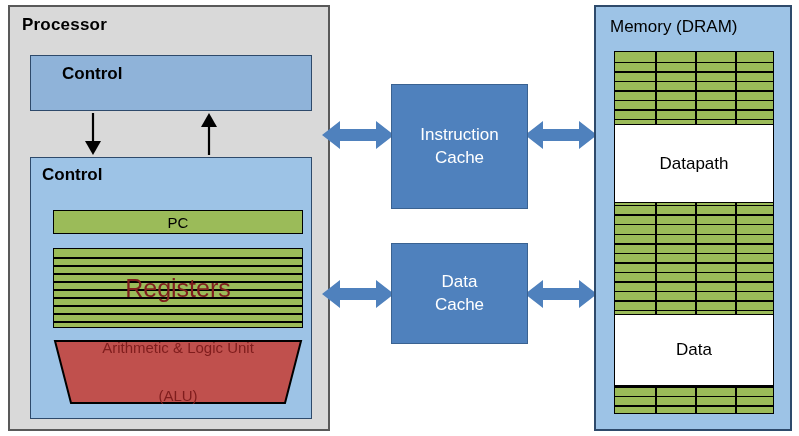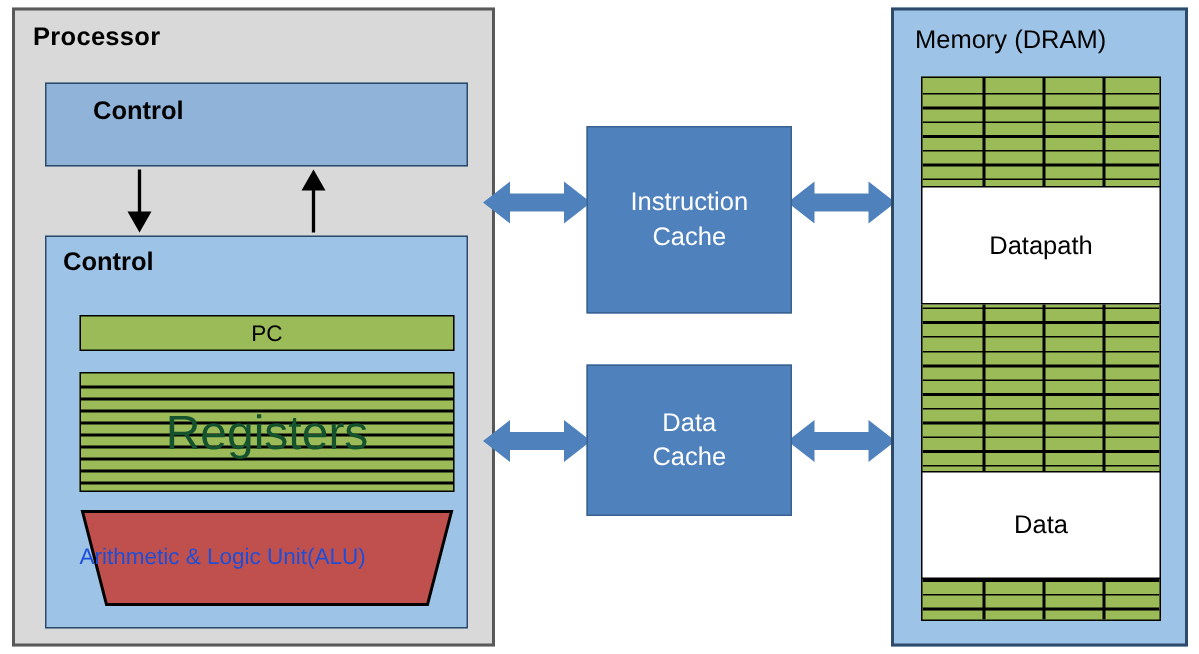--- a/index.html
+++ b/index.html
@@ -130,45 +130,45 @@
     height: 1.5px;
     background: #000000;
     display: block;
   }
   .registers-label {
     position: absolute;
     inset: 0;
     display: flex;
     align-items: center;
     justify-content: center;
-    font-size: 32px;
-    color: #14532d;
+    font-size: 25px;
+    color: #7f1d1d;
   }
 
   
   .alu-wrap {
     position: absolute;
     left: 22px;
     top: 180px;
     width: 250px;
     height: 68px;
   }
   .alu-shape {
     position: absolute;
     inset: 0;
   }
   .alu-text {
     position: absolute;
     inset: 0;
     display: flex;
-    flex-direction: row;
-    align-items: center;
-    justify-content: flex-start;
+    flex-direction: column;
+    align-items: center;
+    justify-content: space-between;
     font-size: 15px;
-    color: #1d4ed8;
+    color: #7f1d1d;
     line-height: 1.35;
     pointer-events: none;
   }
 
   
   .cache-box {
     position: absolute;
     background: #4F81BD;
     border: 1px solid #3A6291;
     box-sizing: border-box;

